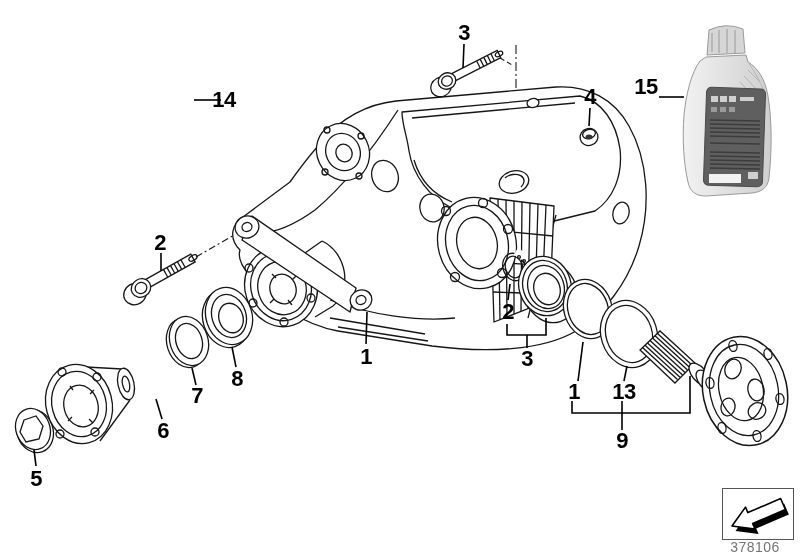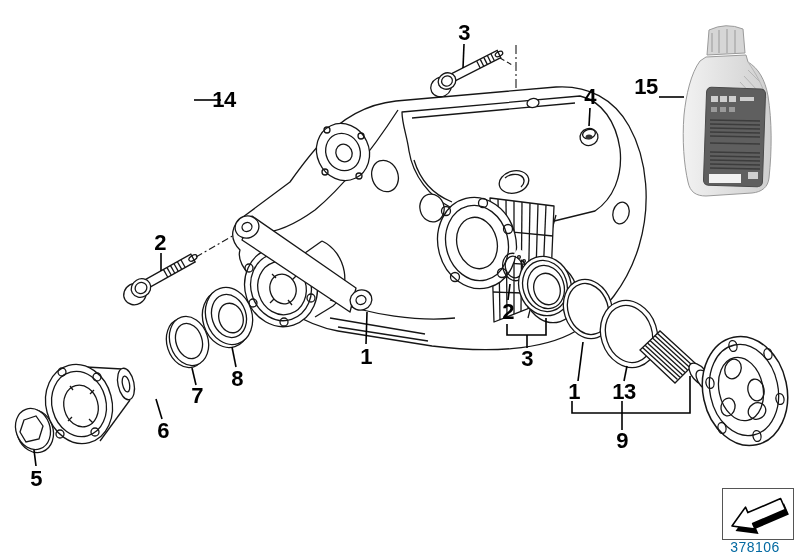--- a/index.html
+++ b/index.html
@@ -13,21 +13,21 @@
            border-radius:12px;background:#fff;z-index:2;}
   #infobox .l1{position:absolute;left:11px;top:8px;font-size:12.5px;color:#111;letter-spacing:-0.2px;}
   #infobox .l2{position:absolute;left:11px;top:31px;font-size:12.5px;color:#111;letter-spacing:-0.2px;}
   #infobox .l3{position:absolute;left:11px;top:45px;font-size:12.5px;color:#111;letter-spacing:-0.2px;}
   #infobox .pn{position:absolute;left:82px;top:86px;font-size:9.5px;color:#444;}
   #infobox .logo{position:absolute;right:9px;top:20px;width:34px;height:34px;}
   
   #pagebox{position:absolute;left:722px;top:488px;width:70px;height:50px;border:1.6px solid #555;
            background:#fff;z-index:2;cursor:pointer;}
   #diagnum{position:absolute;left:755px;top:547px;transform:translate(-50%,-50%);
-           font-size:14px;color:#0369a1;z-index:2;letter-spacing:0.5px;}
+           font-size:14px;color:#737373;z-index:2;letter-spacing:0.5px;}
 </style>
 </head>
 <body>
 
 <div id="stage">
 
   <svg id="art" width="800" height="560" viewBox="0 0 800 560">
     <defs>
       <linearGradient id="botg" x1="0" y1="0" x2="1" y2="0">
         <stop offset="0" stop-color="#f2f2f2"></stop>

